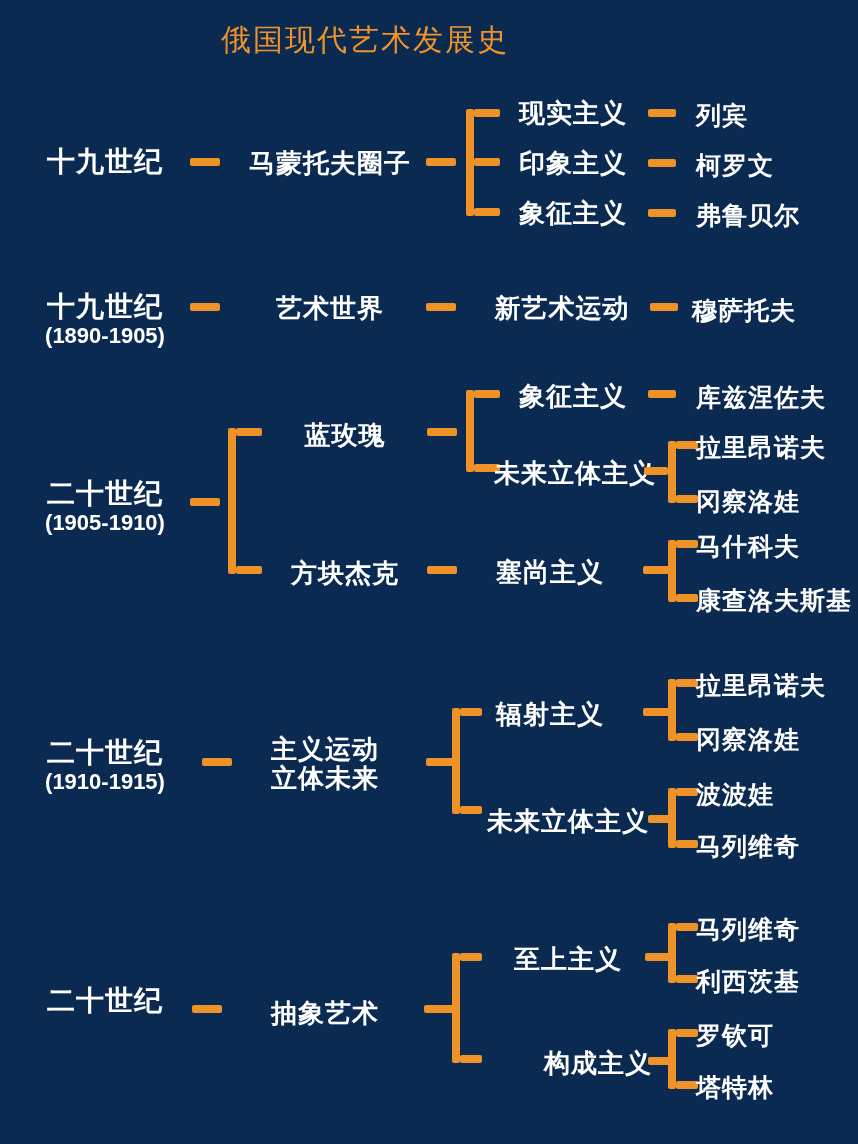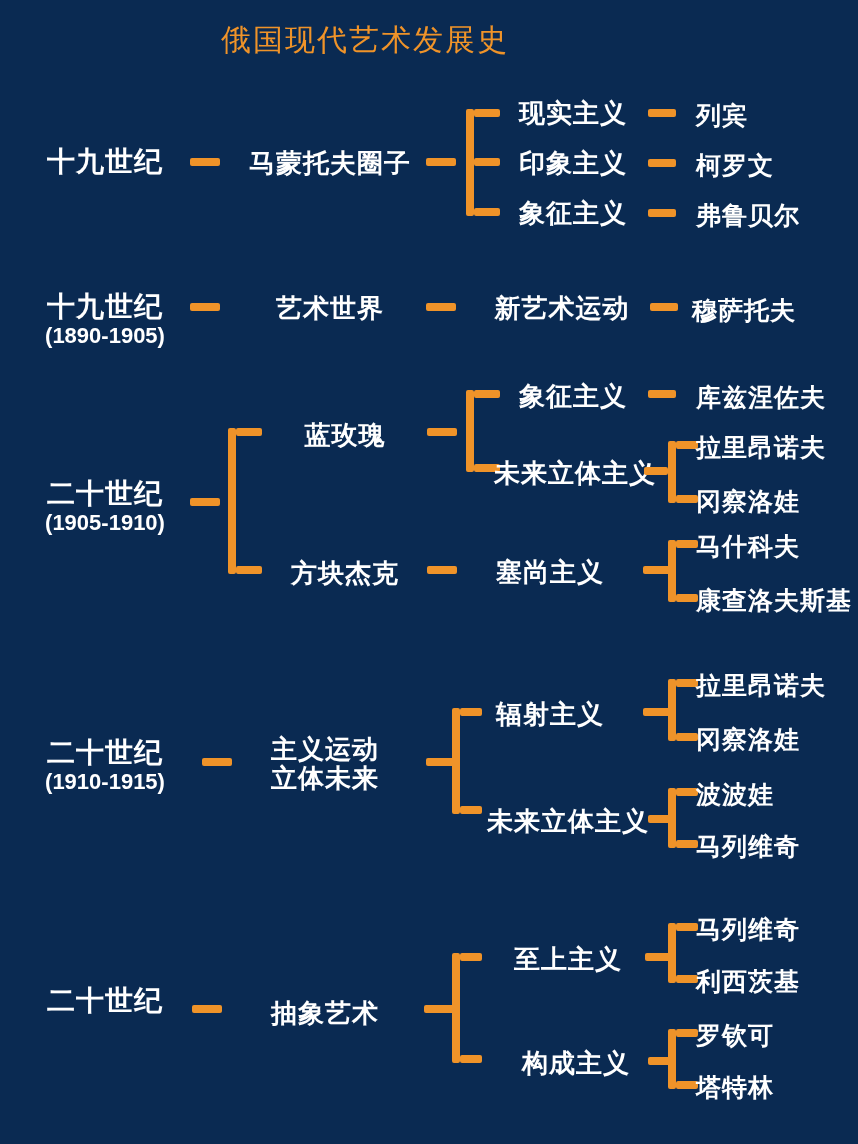--- a/index.html
+++ b/index.html
@@ -135,21 +135,21 @@
   <div class="line" style="left:452px;top:953px;width:8px;height:110px"></div>
   <div class="line" style="left:460px;top:953px;width:22px;height:8px"></div>
   <div class="line" style="left:460px;top:1055px;width:22px;height:8px"></div>
   <div class="node" style="left:498px;top:944px;width:140px">至上主义</div>
   <div class="line" style="left:645px;top:953px;width:28px;height:8px"></div>
   <div class="line" style="left:668px;top:923px;width:8px;height:60px"></div>
   <div class="line" style="left:676px;top:923px;width:22px;height:8px"></div>
   <div class="line" style="left:676px;top:975px;width:22px;height:8px"></div>
   <div class="node artist" style="left:696px;top:914px;width:170px">马列维奇</div>
   <div class="node artist" style="left:696px;top:966px;width:170px">利西茨基</div>
-  <div class="node" style="left:506px;top:1048px;width:140px">构成主义</div>
+  <div class="node" style="left:528px;top:1048px;width:140px">构成主义</div>
   <div class="line" style="left:648px;top:1057px;width:28px;height:8px"></div>
   <div class="line" style="left:668px;top:1029px;width:8px;height:60px"></div>
   <div class="line" style="left:676px;top:1029px;width:22px;height:8px"></div>
   <div class="line" style="left:676px;top:1081px;width:22px;height:8px"></div>
   <div class="node artist" style="left:696px;top:1020px;width:170px">罗钦可</div>
   <div class="node artist" style="left:696px;top:1072px;width:170px">塔特林</div>
 
 </div>
 
 </body></html>

